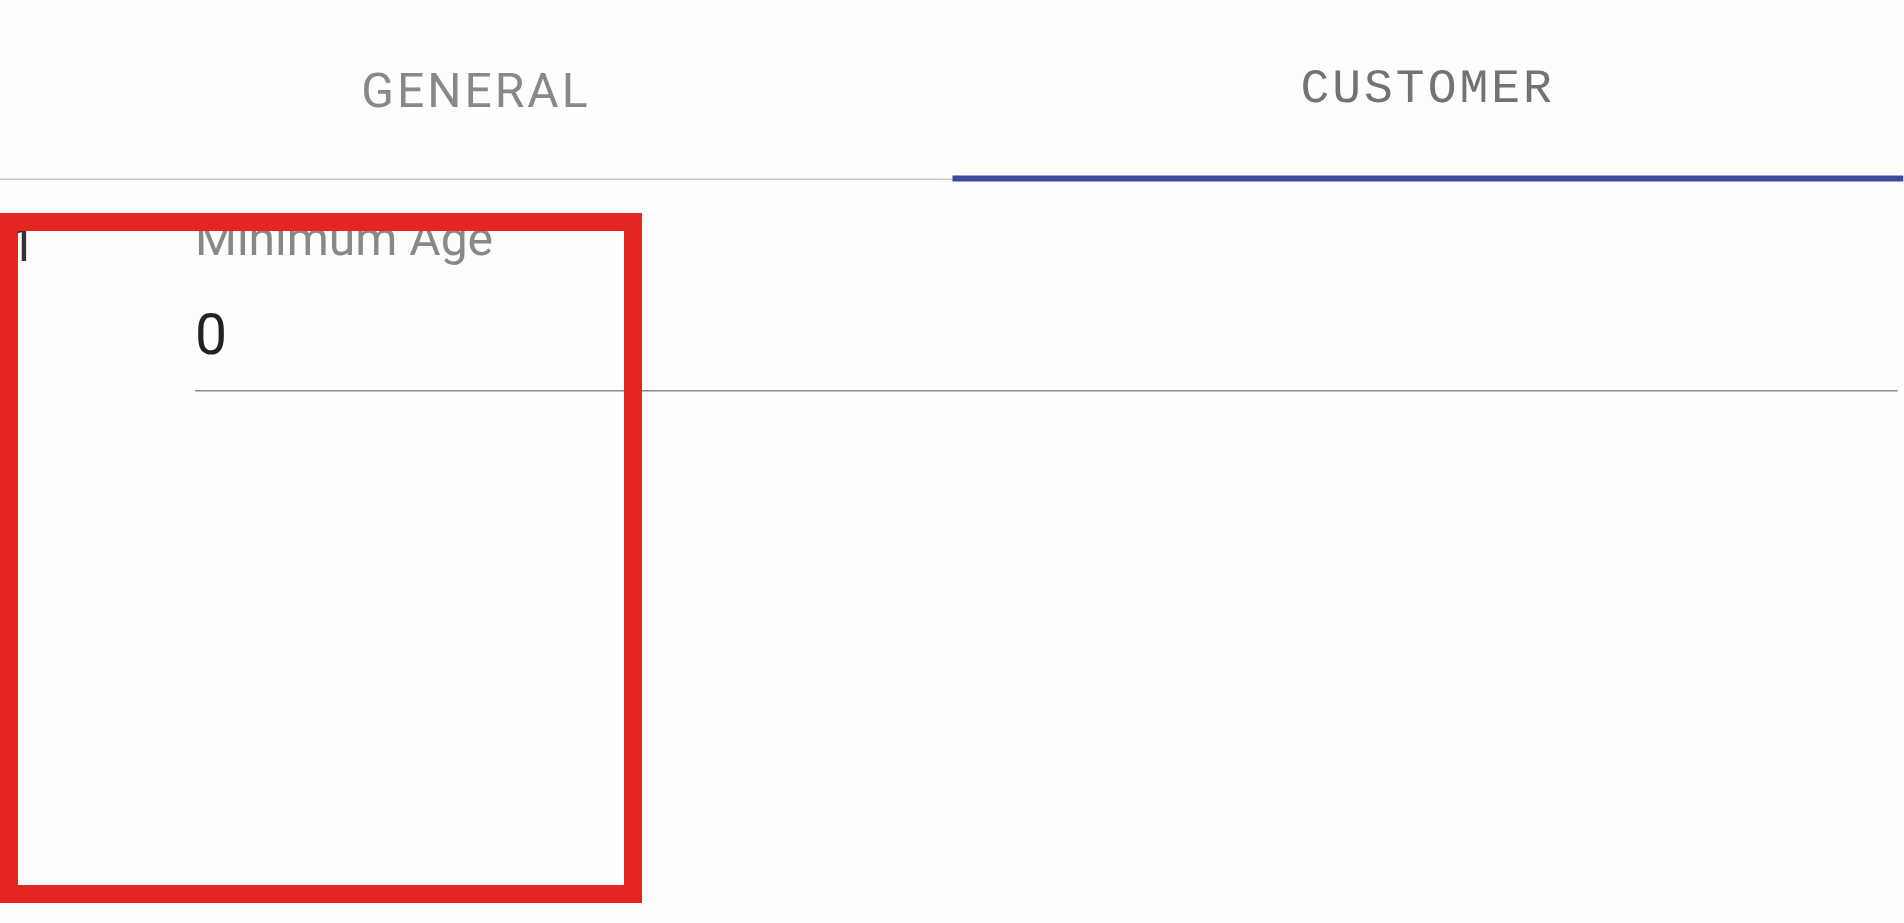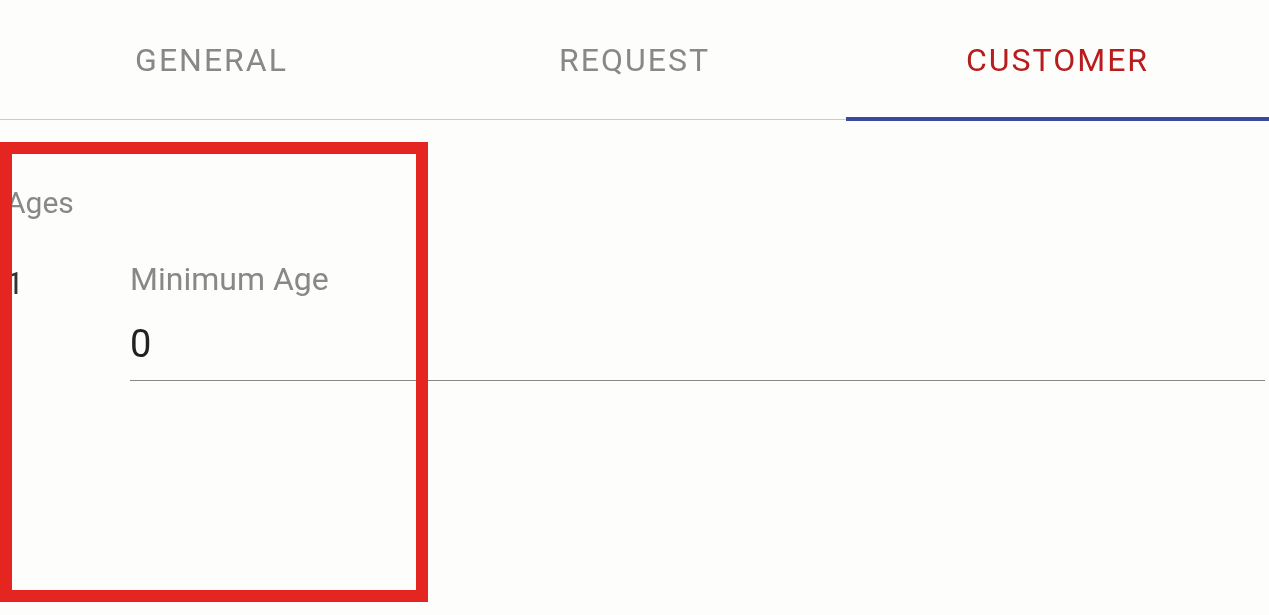--- a/index.html
+++ b/index.html
@@ -27,21 +27,22 @@
       letter-spacing: 2px;
       color: #888;
       cursor: pointer;
       height: 100%;
       display: flex;
       align-items: center;
       justify-content: center;
       position: relative;
     }
     .tab.active {
-      color: #b91c1c;
+      color: #737373;
+      font-family: Liberation Mono, monospace;
     }
     .tab.active::after {
       content: "";
       position: absolute;
       bottom: -2px;
       left: 0;
       right: 0;
       height: 4px;
       background: #3b4a9c;
     }
@@ -99,28 +100,26 @@
       background: transparent;
       outline: none;
       font-family: inherit;
     }
   </style>
 </head>
 <body>
 
 <div class="tabs">
   <div class="tab">GENERAL</div>
-  <div class="tab">REQUEST</div>
   <div class="tab active">CUSTOMER</div>
 </div>
 
 <div class="content">
   <div class="highlight-box"></div>
 
-  <div class="section-label">Ages</div>
 
   <div class="row">
     <div class="row-index">1</div>
     <div class="fields">
       <div class="field">
         <div class="field-label">Minimum Age</div>
         <input class="field-input" type="text" value="0" style="">
       </div>
       <div class="field">
       </div>

